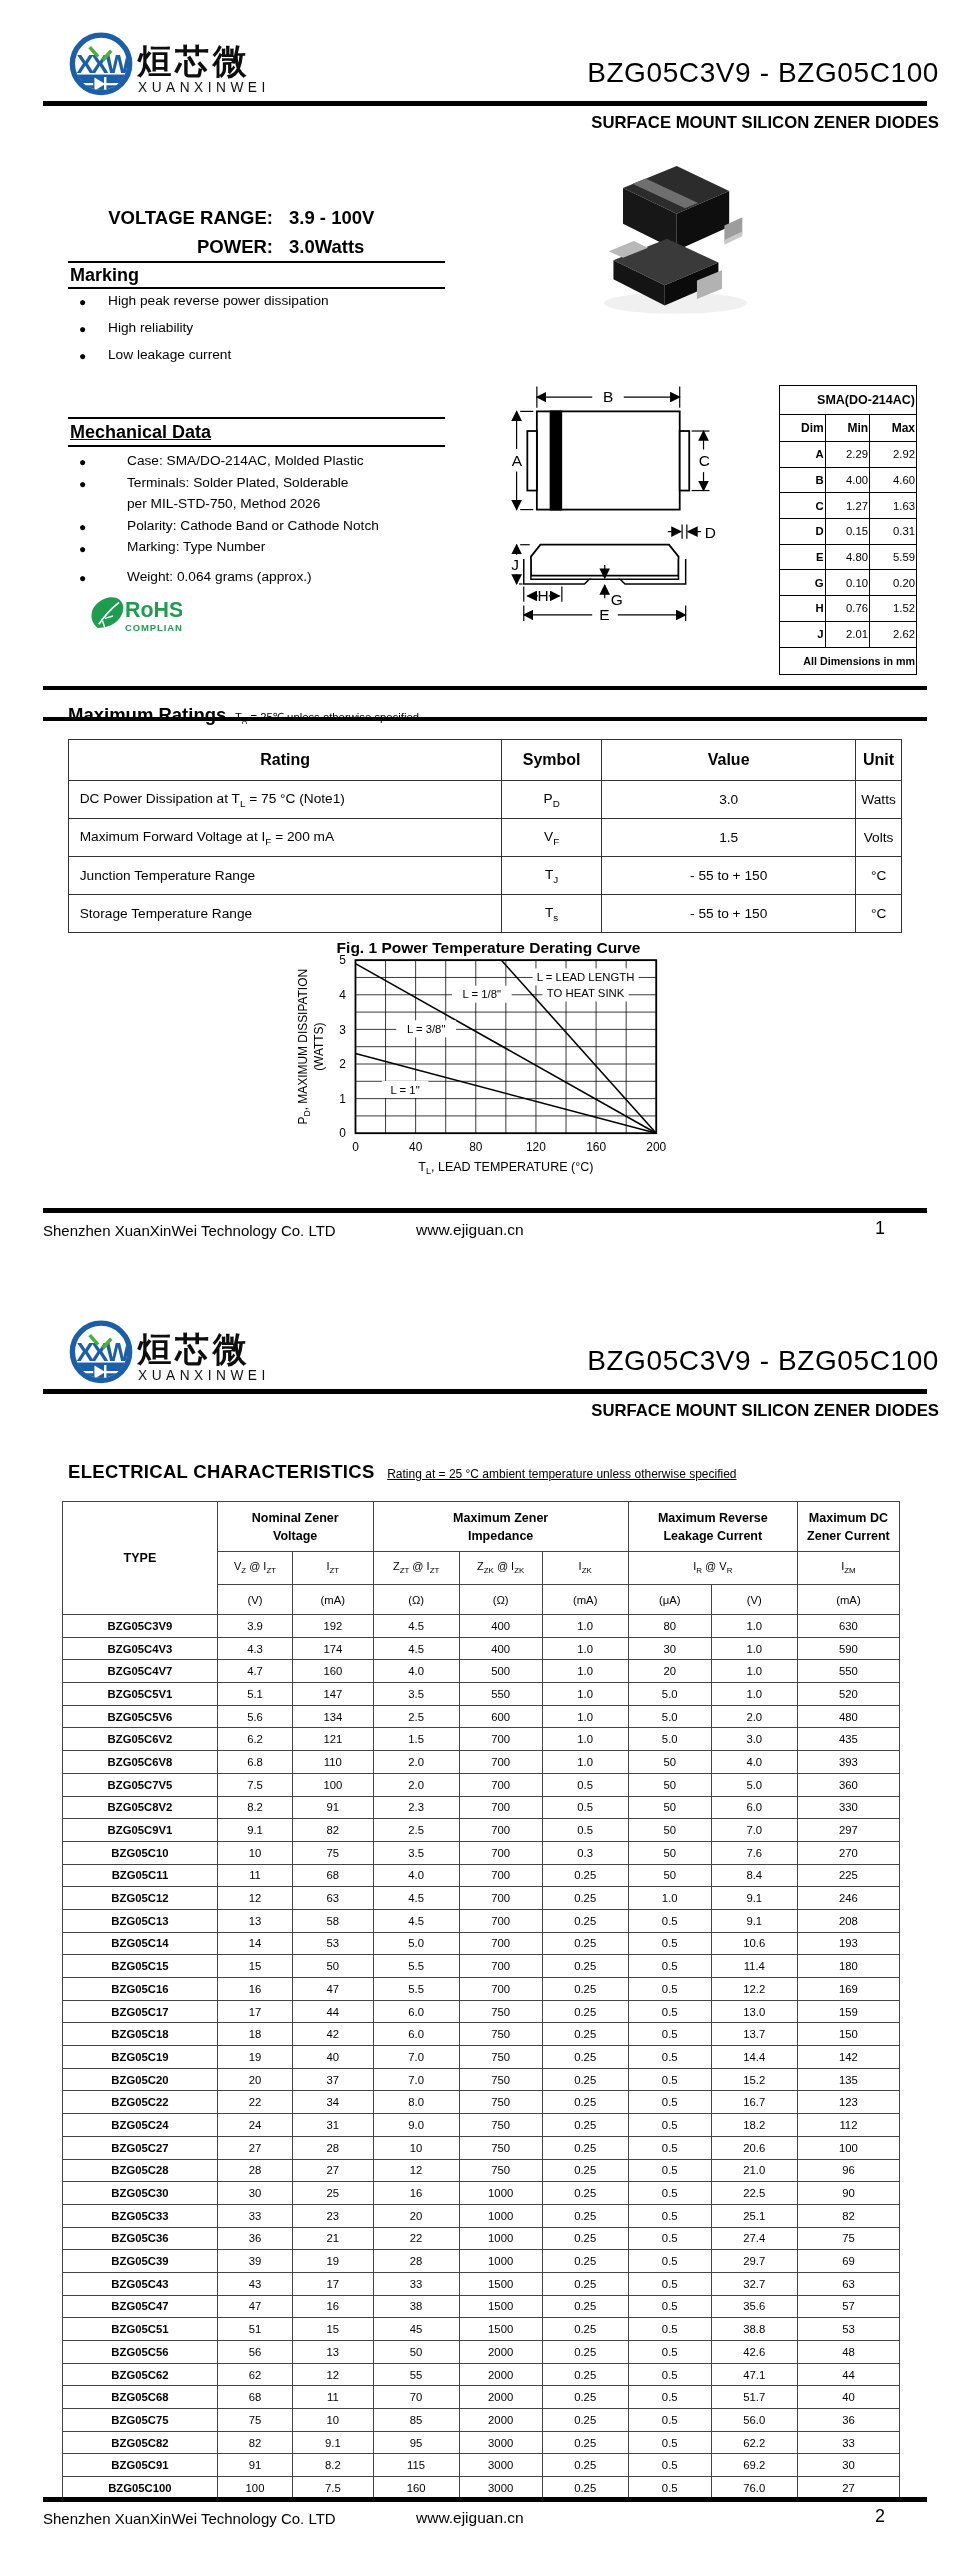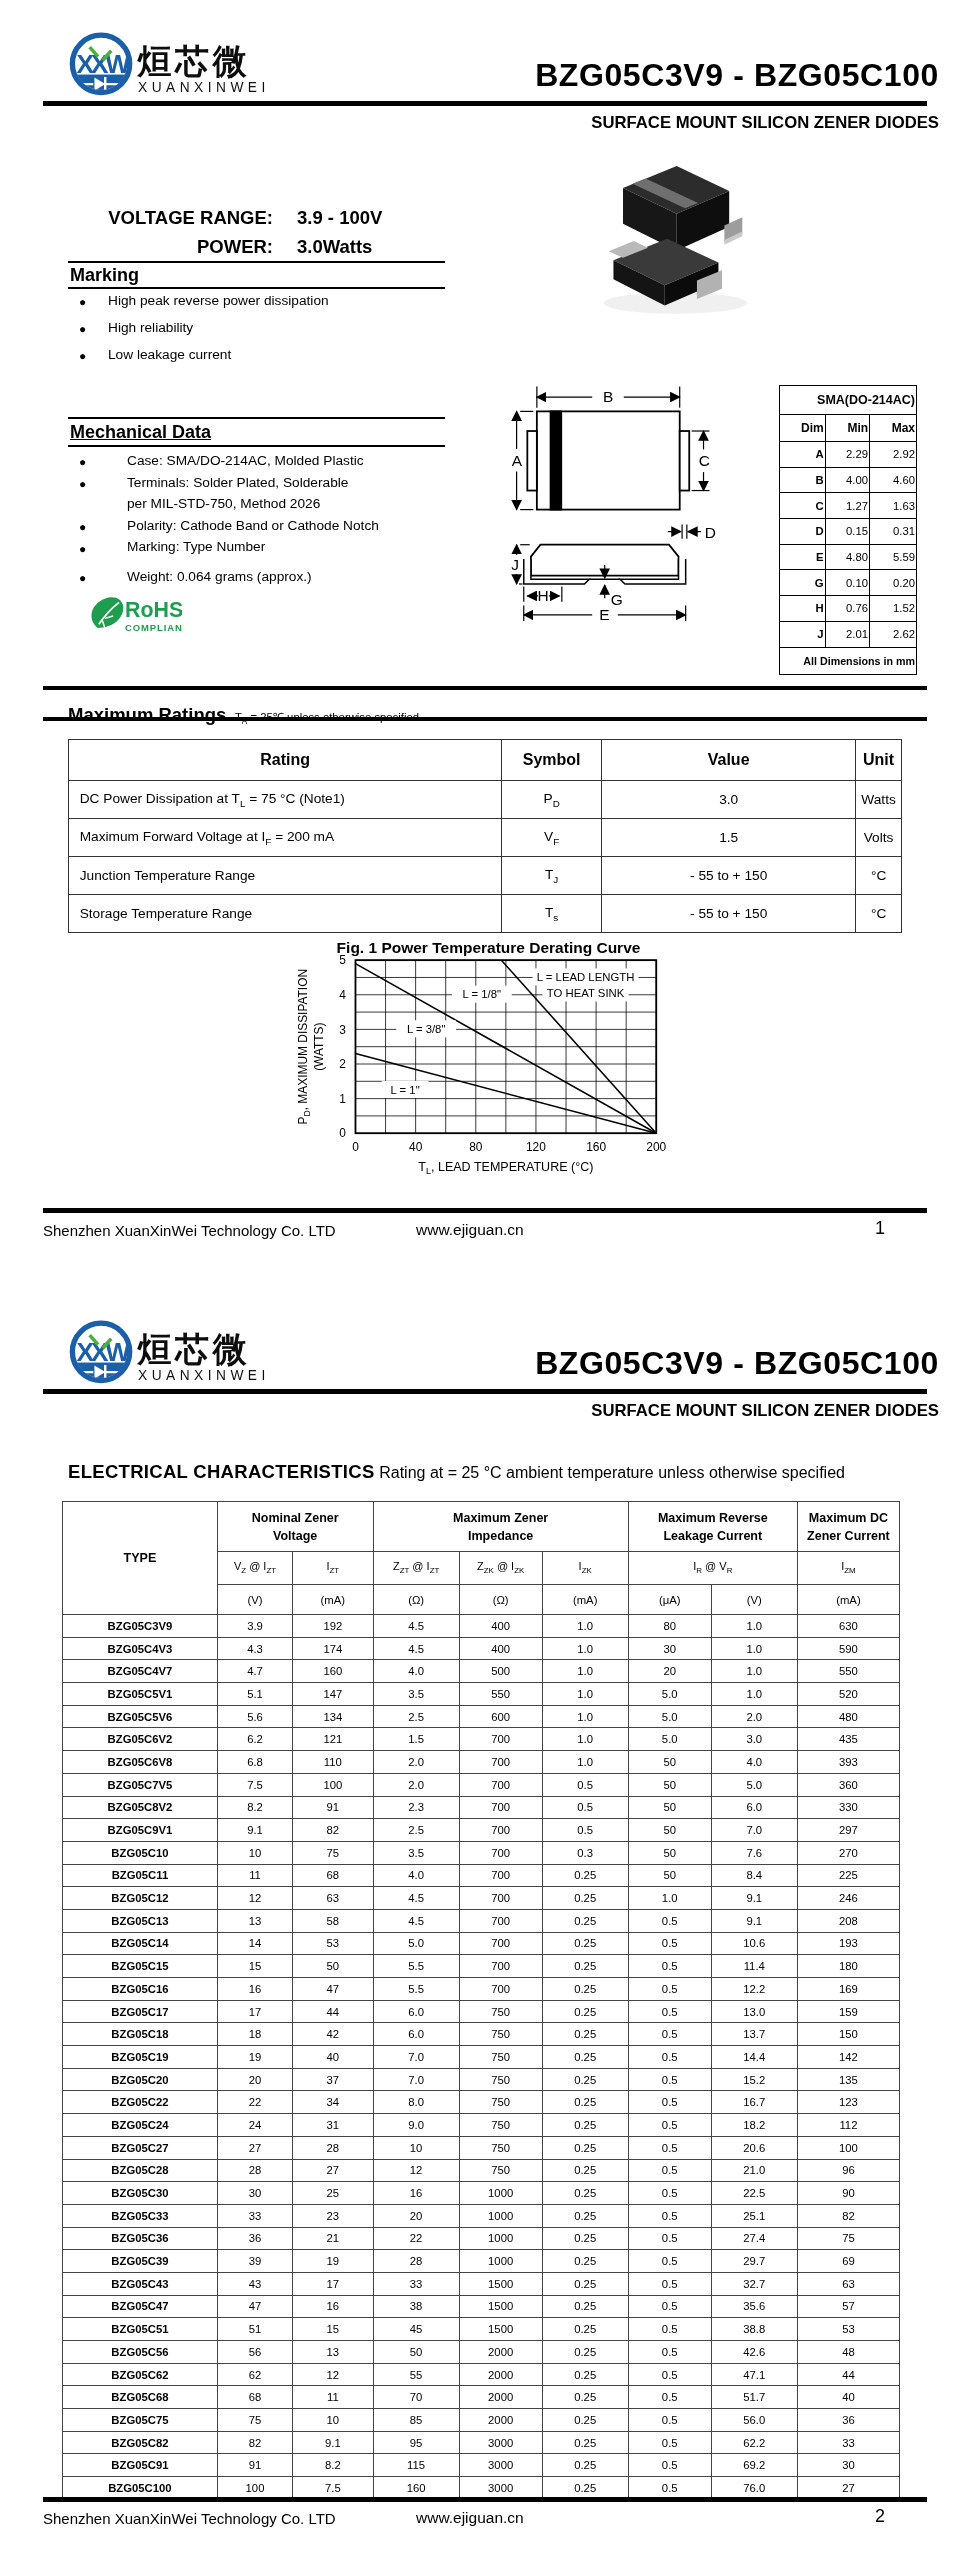--- a/index.html
+++ b/index.html
@@ -2,25 +2,25 @@
 <html style="font-size:9.5px"><head>
 <meta charset="utf-8">
 <style>
   html,body{margin:0;padding:0;background:#e8e8e8;}
   #doc{position:relative;width:970px;height:2576px;background:#ffffff;
        font-family:"Liberation Sans",sans-serif;color:#000;overflow:hidden;}
   .page{position:absolute;left:0;width:970px;height:1288px;background:#fff;padding-left:16px;}
   #page1{top:0;} #page2{top:1288px;}
   .abs{position:absolute;}
   .rule{position:absolute;background:#000;}
-  .doc-title{position:absolute;right:47px;top:57px;font-size:32px;font-weight:bold;letter-spacing:0.6px;white-space:nowrap;}
+  .doc-title{position:absolute;right:47px;top:57px;font-size:28px;font-weight:normal;letter-spacing:0.6px;white-space:nowrap;}
   .doc-subtitle{position:absolute;right:47px;top:113px;font-size:16.7px;font-weight:bold;white-space:nowrap;}
   .logo{position:absolute;left:67px;top:29px;}
   .specs{position:absolute;left:70px;top:203px;font-size:18.5px;font-weight:bold;line-height:29px;white-space:nowrap;}
-  .spec-label{display:inline-block;width:203px;text-align:right;margin-right:24px;}
+  .spec-label{display:inline-block;width:203px;text-align:right;margin-right:16px;}
   .sec-h{position:absolute;font-size:18px;font-weight:bold;}
   ul.blist{position:absolute;margin:0;padding:0;list-style:none;}
   ul.blist li{font-size:13.7px;margin:0 0 12px 0;position:relative;padding-left:29px;}
   ul.blist li .dot{position:absolute;left:0;top:2.4px;font-size:12px;}
   ul.mech li{margin-bottom:6.6px;padding-left:48px;}
   ul.mech li.cont{margin-bottom:6.6px;}
   ul.mech li.gap{margin-top:14.3px;}
   table{border-collapse:collapse;}
   
   .dims{position:absolute;left:779px;top:385px;width:138px;border:1.8px solid #000;}
@@ -41,21 +41,21 @@
   .fig-title{position:absolute;left:280px;top:939px;width:417px;text-align:center;font-size:15.5px;font-weight:bold;}
   .chart-holder{position:absolute;left:291px;top:953px;}
   svg text{font-family:"Liberation Sans",sans-serif;}
   
   .foot-company{position:absolute;left:43px;top:1222px;font-size:15px;}
   .foot-url{position:absolute;left:416px;top:1221px;font-size:15.5px;}
   .foot-page{position:absolute;left:875px;top:1218px;font-size:18px;}
   
   .ec-head{position:absolute;left:68px;top:173px;white-space:nowrap;}
   .ec-head .big{font-size:18.5px;font-weight:bold;letter-spacing:0.3px;}
-  .ec-head .note{font-size:16px;margin-left:2px;}
+  .ec-head .note{font-size:12px;margin-left:10px;text-decoration:underline;}
   .ec-table{position:absolute;left:62px;top:213px;width:838px;border:1.8px solid #333;table-layout:fixed;}
   .ec-table th,.ec-table td{border:1.2px solid #444;text-align:center;overflow:hidden;}
   .ec-table thead .g-row th{font-size:12.5px;font-weight:bold;height:47px;line-height:18px;}
   .ec-table thead .s-row td{font-size:11px;height:30px;}
   .ec-table thead .u-row td{font-size:11.3px;height:27px;}
   .ec-table tbody td{font-size:11.3px;height:19.7px;}
   .ec-table tbody td.c0{font-weight:bold;}
   sub{font-size:72%;}
 </style>
 </head>

